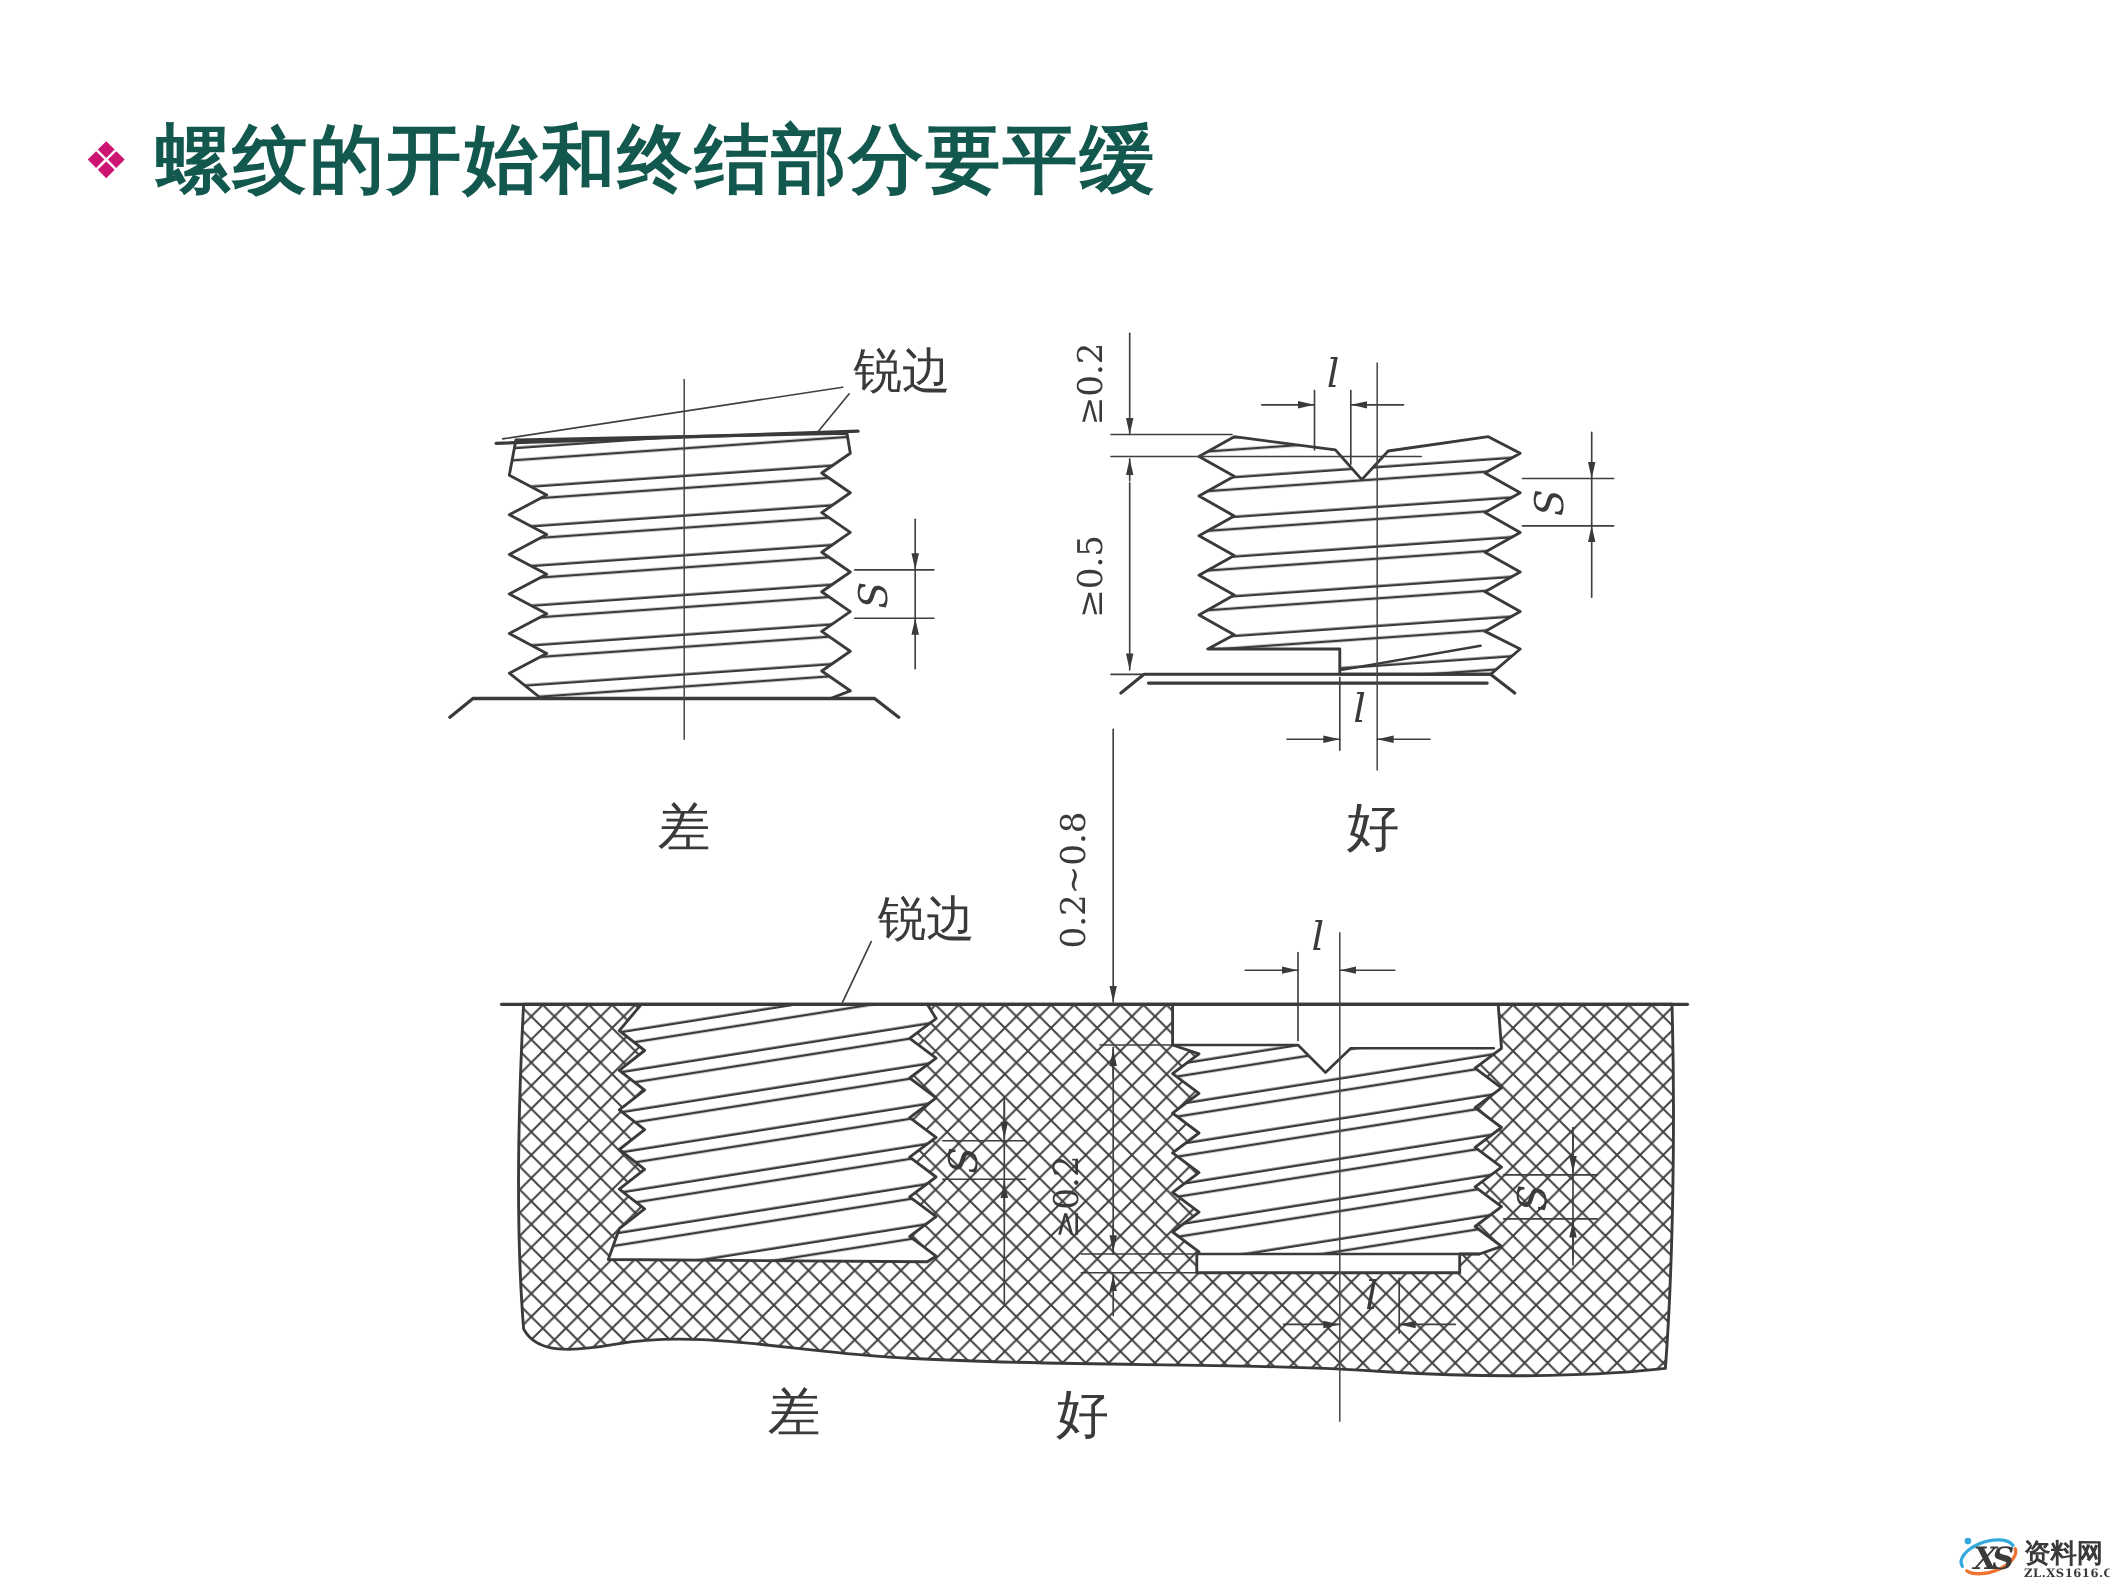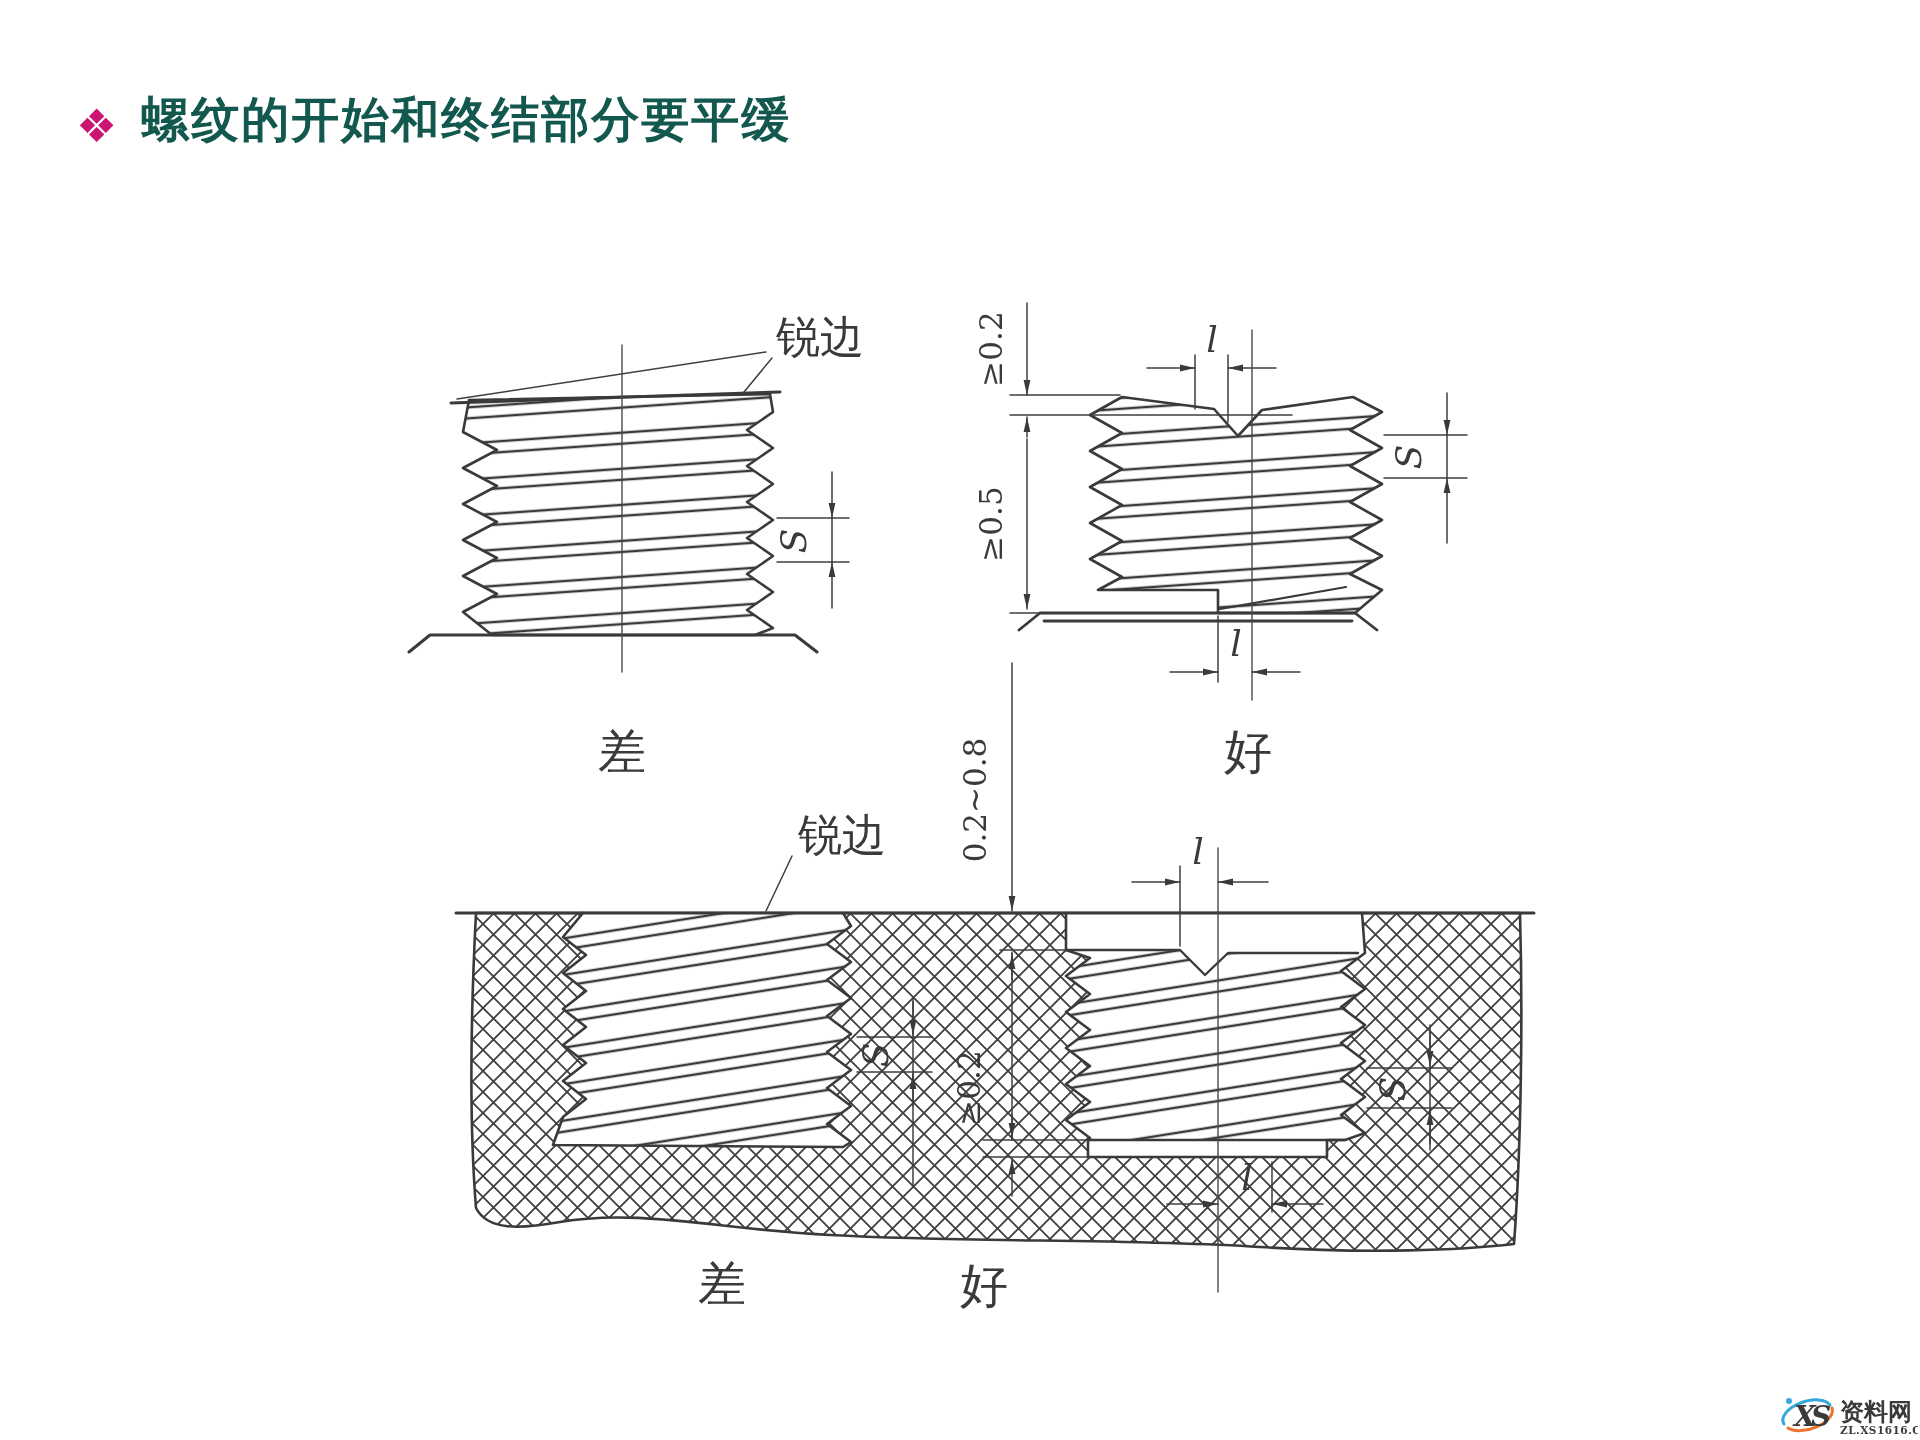--- a/index.html
+++ b/index.html
@@ -2,22 +2,22 @@
 <html><head>
 <meta charset="utf-8">
 <style>
   html,body{margin:0;padding:0;}
   body{width:1920px;height:1440px;background:#ffffff;overflow:hidden;
        font-family:"Liberation Sans",sans-serif;}
   .slide{position:absolute;left:0;top:0;width:1920px;height:1440px;background:#ffffff;}
   .title-row{position:absolute;left:76px;top:88px;display:flex;align-items:center;gap:24px;}
   .title-bullet{font-family:"DejaVu Sans",sans-serif;font-size:46px;line-height:1;
                 color:#CC1472;transform:translateY(6px);}
-  .title-text{font-size:48px;font-weight:bold;color:#13584E;letter-spacing:2px;
-              font-family:"Liberation Sans",sans-serif;white-space:nowrap;}
+  .title-text{font-size:68px;font-weight:bold;color:#13584E;letter-spacing:2px;
+              font-family:"Liberation Sans",sans-serif;white-space:nowrap;margin-top:12px;}
   svg text{font-family:"DejaVu Serif",serif;fill:#3a3a3a;}
   .cap{font-size:48px;}
   .anno{font-size:44px;}
   .dimnum{font-size:31px;}
   .dimlet{font-size:36px;font-style:italic;}
   .wm{position:absolute;left:1778px;top:1392px;width:140px;height:46px;}
 </style>
 </head>
 <body>
 

